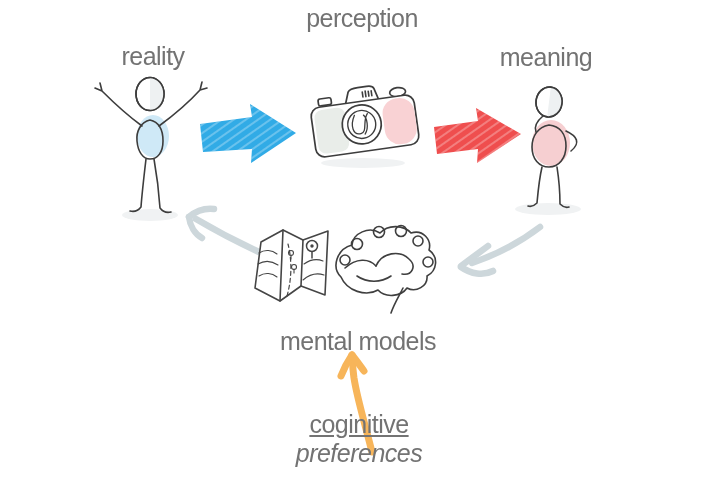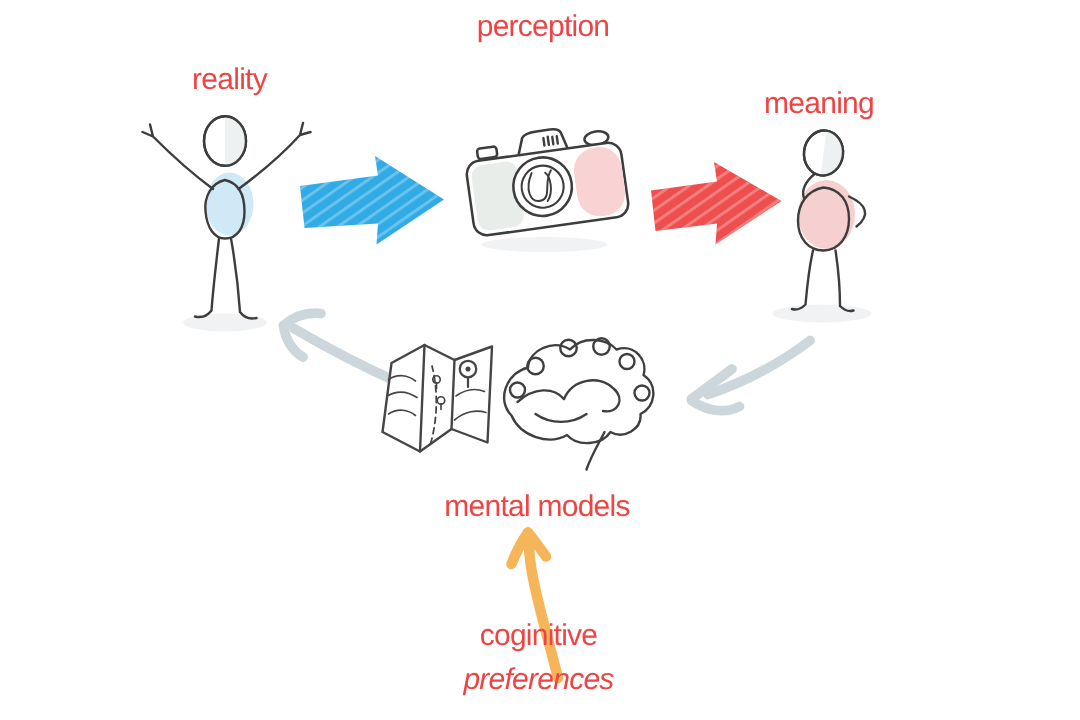--- a/index.html
+++ b/index.html
@@ -3,21 +3,21 @@
 <meta charset="utf-8">
 <style>
   html,body{margin:0;padding:0;background:#fff;}
   #canvas{
     position:relative;width:720px;height:480px;background:#ffffff;
     overflow:hidden;font-family:"Liberation Sans","DejaVu Sans",sans-serif;
   }
   #drawing{position:absolute;left:0;top:0;}
   .lbl{
     position:absolute;transform:translateX(-50%);white-space:nowrap;
-    color:#ef4444;font-size:20px;letter-spacing:-0.5px;text-align:center;
+    color:#737373;font-size:25px;letter-spacing:-0.5px;text-align:center;
     font-weight:500;
   }
   .lbl .line{line-height:27px;}
 </style>
 </head>
 <body>
 
 <div id="canvas">
 
   <svg id="drawing" width="720" height="480" viewBox="0 0 720 480" fill="none" stroke-linecap="round" stroke-linejoin="round">
@@ -125,23 +125,23 @@
       <path d="M352 355 C357 361 361 367 364 371"></path>
     </g>
   </svg>
 
   <div class="lbl" style="left:153px;top:42px;">reality</div>
 
   <div class="lbl" style="left:362px;top:5px;">
     <div class="line">perception</div>
   </div>
 
-  <div class="lbl" style="left:546px;top:58px;text-align:right;">meaning</div>
+  <div class="lbl" style="left:546px;top:43px;text-align:right;">meaning</div>
 
   <div class="lbl" style="left:358px;top:327px;text-align:center;">mental models</div>
 
 
   <div class="lbl" style="left:359px;top:410px;">
-    <div class="line" style="line-height:29px;">coginitive</div>
+    <div class="line" style="line-height:29px;text-decoration:underline;">coginitive</div>
     <div class="line" style="line-height:29px;font-style:italic;">preferences</div>
   </div>
 
 </div>
 
 </body></html>

